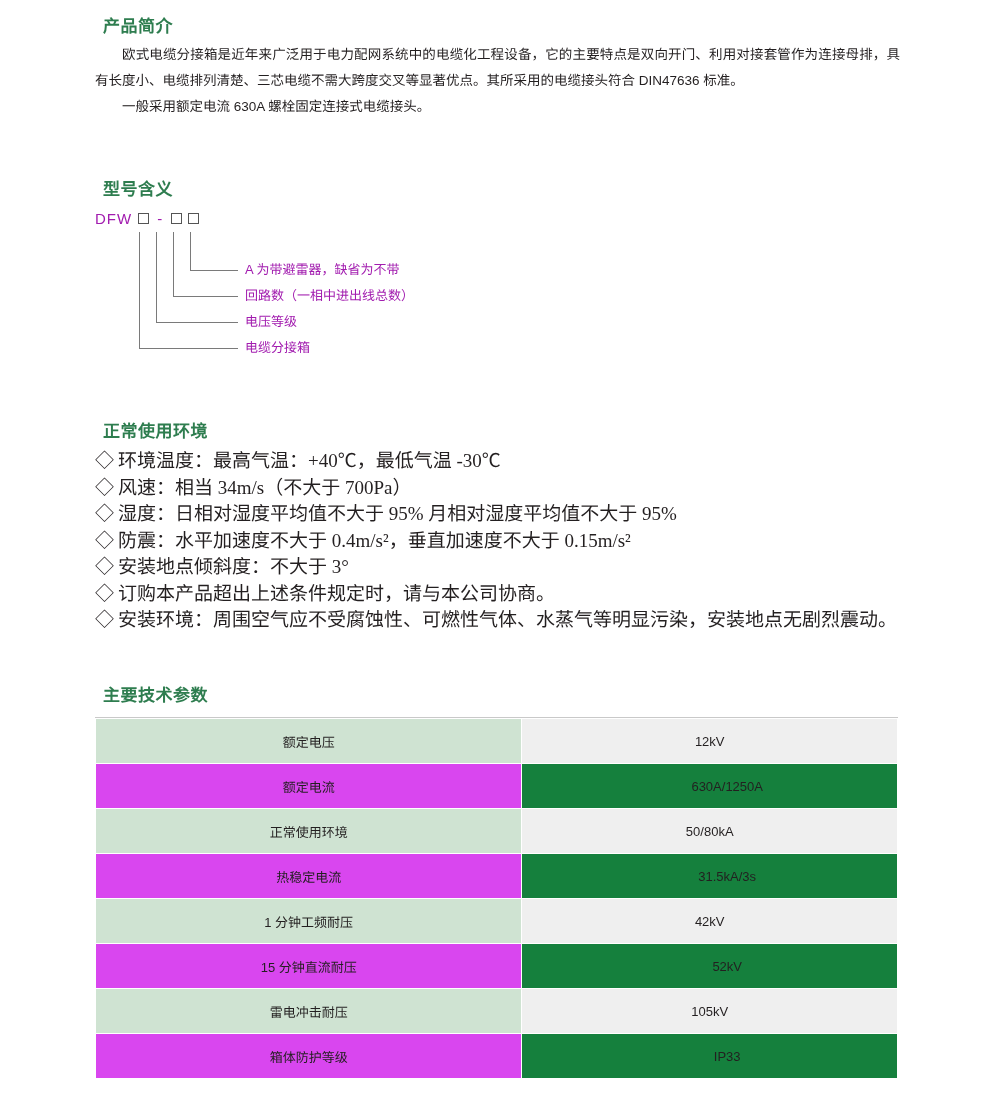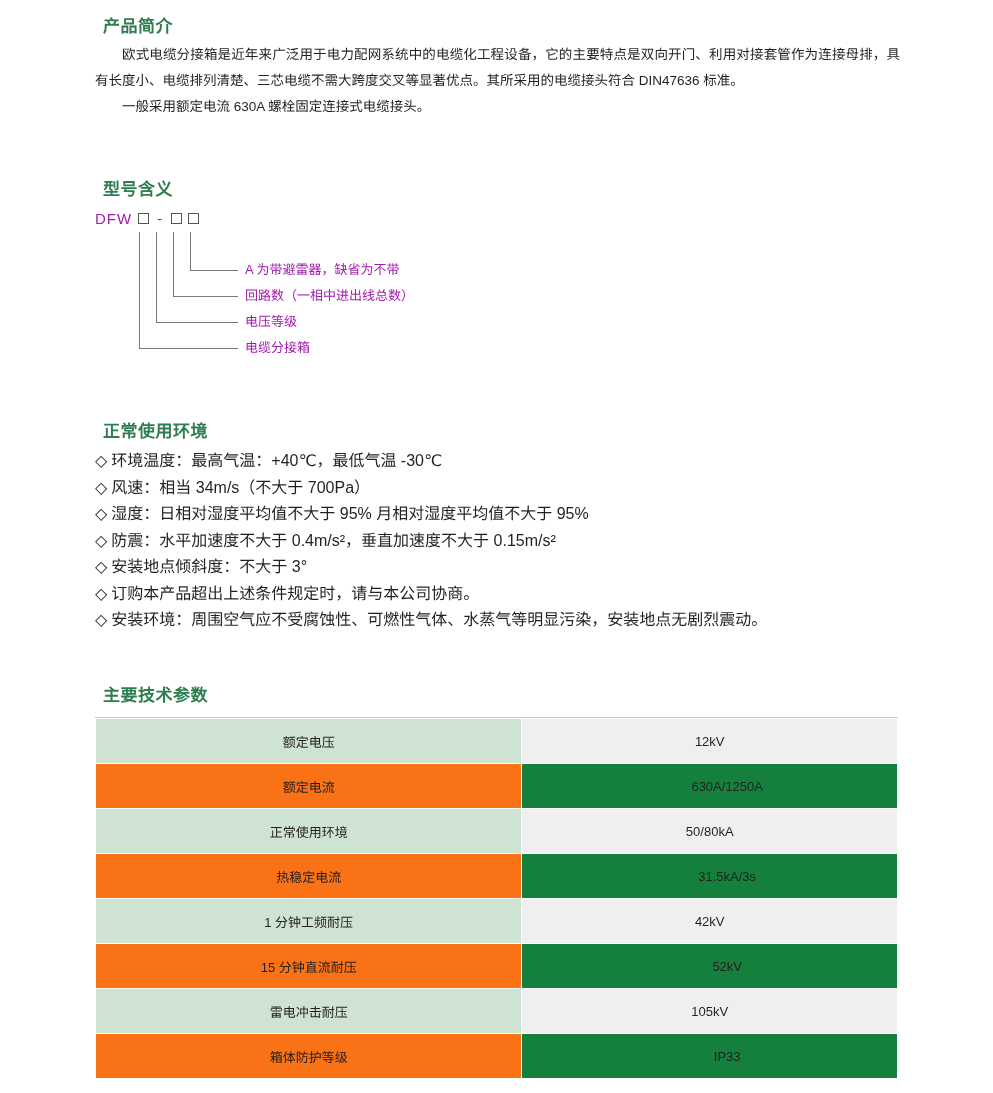--- a/index.html
+++ b/index.html
@@ -88,22 +88,23 @@
     white-space: nowrap;
     line-height: 16px;
   }
 
   
   .env-list {
     position: absolute;
     left: 95px;
     top: 448px;
     width: 810px;
-    font-size: 16px;
+    font-size: 19px;
     line-height: 26.5px;
+    font-family: Liberation Serif, serif;
   }
   .env-list .row { white-space: nowrap; }
   .env-list .dia { margin-right: 4px; }
 
   
   .param-table {
     position: absolute;
     left: 95px;
     top: 718px;
     width: 803px;
@@ -119,21 +120,21 @@
   }
   .param-table td.name {
     width: 466px;
     background: #cfe3d2;
     text-align: center;
   }
   .param-table td.value {
     width: 401px;
     background: #efefef;
   }
-  .param-table tr.alt td.name { background: #f97316; }
+  .param-table tr.alt td.name { background: #d946ef; }
   .param-table tr.alt td.value { background: #15803d; padding-left: 41px; }
   .table-toprule {
     position: absolute;
     left: 95px;
     top: 717px;
     width: 803px;
     height: 1px;
     background: #c9c9c9;
   }
 </style>

